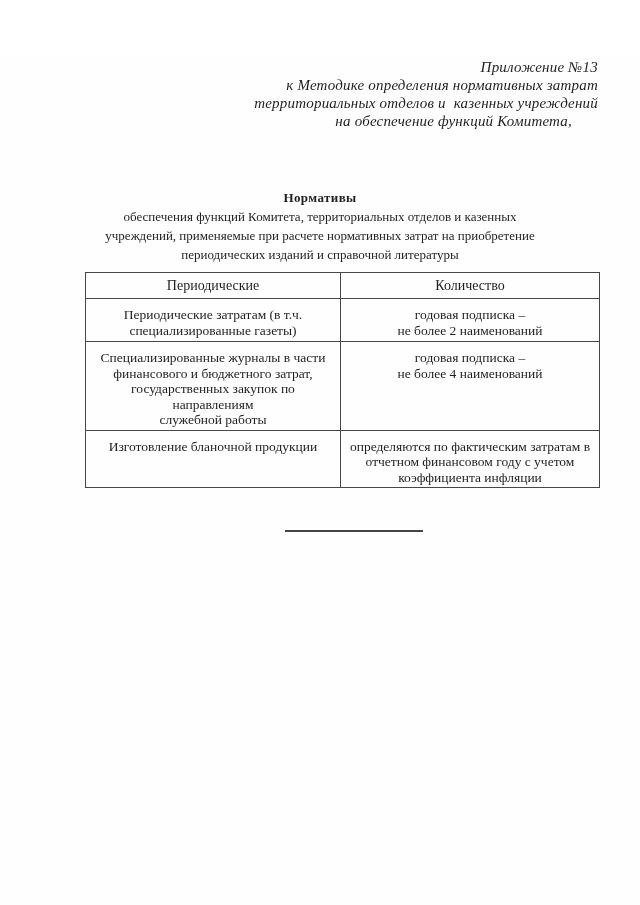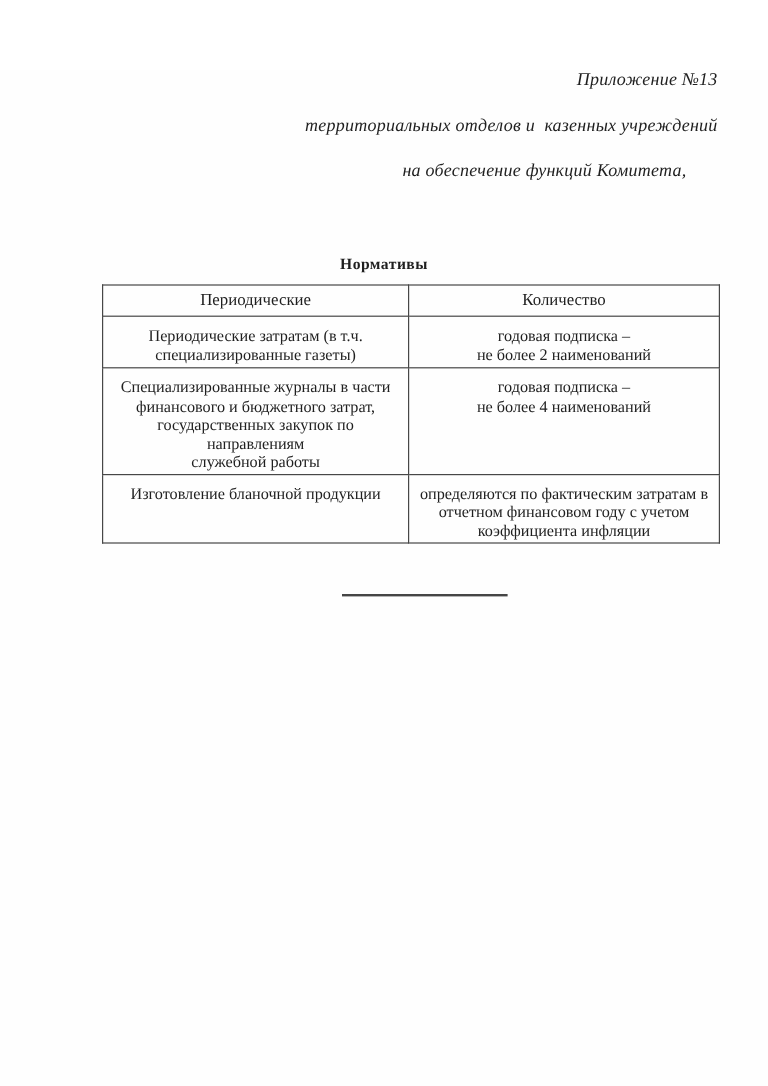--- a/index.html
+++ b/index.html
@@ -24,21 +24,20 @@
   .appendix-header {
     margin: 58px 42px 0 0;
     text-align: right;
     font-style: italic;
     font-size: 15px;
     line-height: 18px;
     letter-spacing: 0.2px;
   }
   .appendix-header .hline {
     white-space: pre-wrap;
-    margin-top: 20px;
   }
   .appendix-header .hline.shift {
     padding-right: 26px;
   }
   
   .doc-title {
     margin-top: 58px;
     text-align: center;
     font-size: 13px;
     line-height: 19px;
@@ -88,26 +87,30 @@
     margin: 42px 0 0 285px;
   }
 </style>
 </head>
 <body>
 
 <div class="page">
 
   <div class="appendix-header">
     <div class="hline">Приложение №13</div>
+    <div class="hline">к Методике определения нормативных затрат</div>
     <div class="hline">территориальных отделов и  казенных учреждений</div>
     <div class="hline shift">на обеспечение функций Комитета,</div>
   </div>
 
   <div class="doc-title">
     <div class="heading">Нормативы</div>
+    <div class="subtitle">обеспечения функций Комитета, территориальных отделов и казенных
+учреждений, применяемые при расчете нормативных затрат на приобретение
+периодических изданий и справочной литературы</div>
   </div>
 
   <table class="norms">
     <colgroup>
       <col style="width:255px">
       <col style="width:259px">
     </colgroup>
     <tbody>
       <tr class="header-row">
         <th>Периодические</th>

